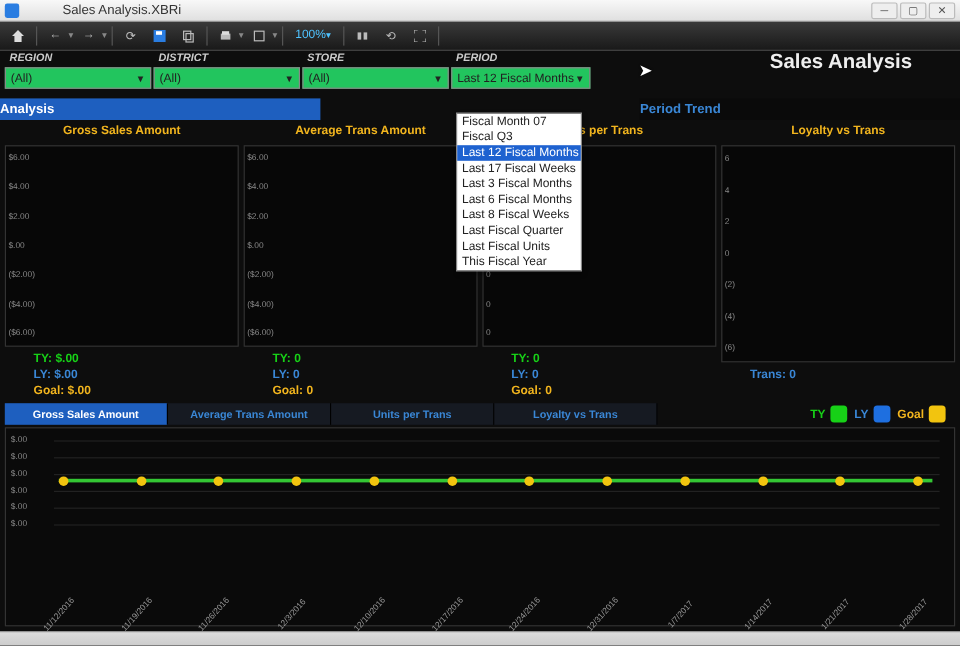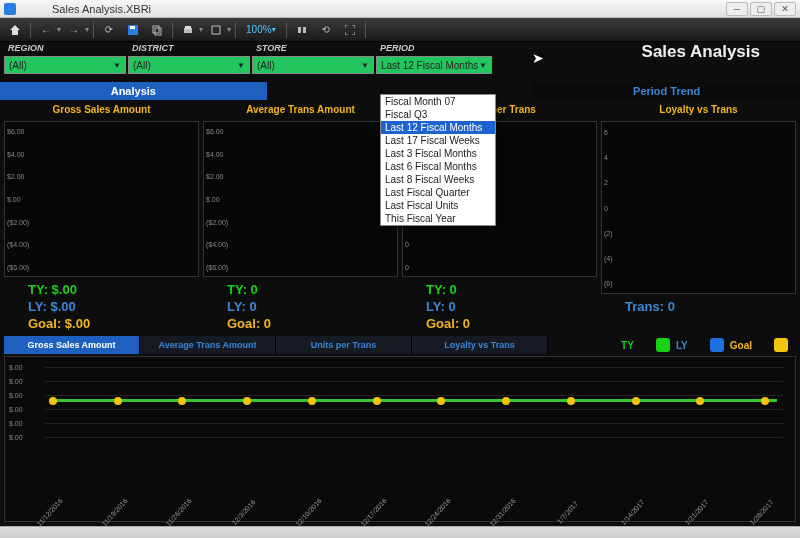--- a/index.html
+++ b/index.html
@@ -26,48 +26,48 @@
   .filter-label.period { width: 118px; }
   .filter-spacer { flex:1; }
   
   .headline { position:absolute; right:40px; top:0px; color:#eee; font-size:17px; font-weight:bold; }
   
   .dropdown-row { height: 20px; display:flex; padding:0 4px; gap:2px; margin-bottom:4px; }
   .dropdown { width: 122px; height:18px; background:#22c55e; border:1px solid #888; display:flex; align-items:center; padding:0 4px; font-size:10px; color:#222; cursor:pointer; position:relative; }
   .dropdown .dcaret { margin-left:auto; font-size:8px; color:#222; }
   .dropdown.period { width: 116px; }
   
-  .dropdown-menu { position:absolute; top:52px; left:380px; width:116px; background:#fff; border:1px solid #888; z-index:100; box-shadow:2px 2px 4px rgba(0,0,0,.4); }
+  .dropdown-menu { position:absolute; top:52px; left:380px; width:105px; background:#fff; border:1px solid #888; z-index:100; box-shadow:2px 2px 4px rgba(0,0,0,.4); }
   .dropdown-menu .ditem { padding:1px 4px; font-size:10px; color:#222; cursor:pointer; white-space:nowrap; }
   .dropdown-menu .ditem.selected { background:#1e62d0; color:#fff; }
   
   .tabrow { height:18px; display:flex; margin:2px 0; }
-  .tab { flex:1; text-align:center; line-height:18px; font-size:11px; font-weight:bold; cursor:pointer; }
+  .tab { flex:1; text-align:left; line-height:18px; font-size:11px; font-weight:bold; cursor:pointer; }
   .tab.active { background:#1e5fbf; color:#fff; }
   .tab.inactive { background:#0a0a0a; color:#3a87d6; }
   
   .charts-row { height: 232px; display:flex; gap:4px; padding:0 4px; }
   .chart-card { flex:1; display:flex; flex-direction:column; }
   .chart-title { text-align:center; color:#f2b51e; font-size:10px; font-weight:bold; padding:2px 0 6px 0; }
   .chart-area { flex:1; background:#070707; border:1px solid #333; position:relative; }
   .ytick { position:absolute; left:2px; color:#888; font-size:7px; transform:translateY(-50%); }
-  .chart-stats { padding:4px 0 2px 24px; font-size:13px; font-weight:bold; }
+  .chart-stats { padding:4px 0 2px 24px; font-size:10px; font-weight:bold; }
   .chart-stats div { padding:1px 0; }
   .ty { color:#17d117; }
   .ly { color:#3a87d6; }
   .goal { color:#f2b51e; }
   .trans { color:#3a87d6; }
   .loy { color:#17d117; }
   
   .bottom-tabs { height:18px; display:flex; margin:2px 0; padding:0 4px; align-items:center; }
   .bottom-tabs .btab { height:18px; line-height:18px; text-align:center; font-size:9px; font-weight:bold; width:136px; cursor:pointer; border-right:1px solid #000; }
   .bottom-tabs .btab.active { background:#1e5fbf; color:#fff; }
   .bottom-tabs .btab.inactive { background:#161a22; color:#3a87d6; }
   .legend { margin-left:auto; display:flex; align-items:center; gap:6px; padding-right:8px; }
-  .legend .litem { display:flex; align-items:center; gap:22px; font-size:10px; font-weight:bold; }
+  .legend .litem { display:flex; align-items:center; gap:4px; font-size:10px; font-weight:bold; }
   .legend .swatch { width:14px; height:14px; border-radius:3px; }
   
   .timeline-chart { flex:1; background:#0a0a0a; margin:0 4px 4px 4px; border:1px solid #333; position:relative; }
   .tl-ytick { position:absolute; left:4px; color:#888; font-size:7px; transform:translateY(-50%); }
   .tl-line { position:absolute; left:44px; right:18px; top:42px; height:3px; background:#34c634; }
   .tl-dot { position:absolute; width:8px; height:8px; border-radius:50%; background:#f2c40f; top:40px; transform:translateX(-50%); }
   .xtick { position:absolute; bottom:4px; color:#999; font-size:7px; transform:rotate(-48deg) translateX(-50%); transform-origin:left top; }
   .gridline-h { position:absolute; left:40px; right:12px; height:1px; background:#222; }
   
   .cursor-arrow { position:absolute; top:8px; left:532px; pointer-events:none; font-size:14px; color:#fff; text-shadow:0 0 2px #000; z-index:200; }

